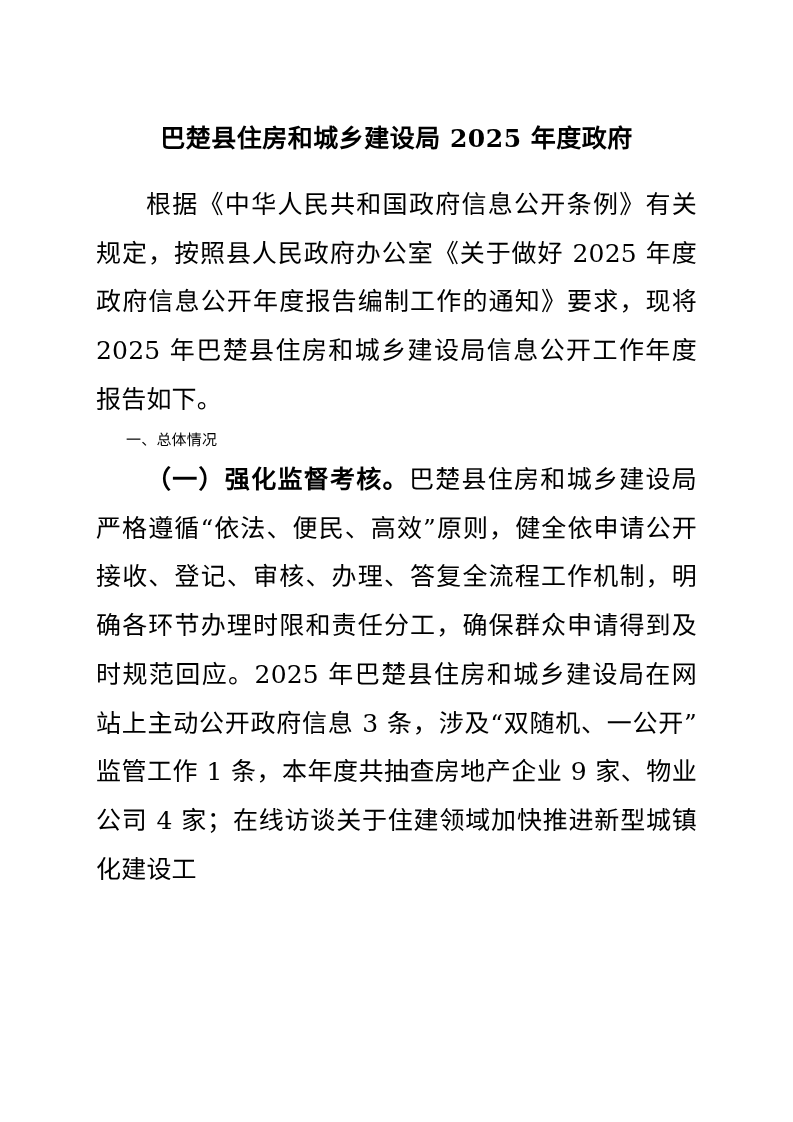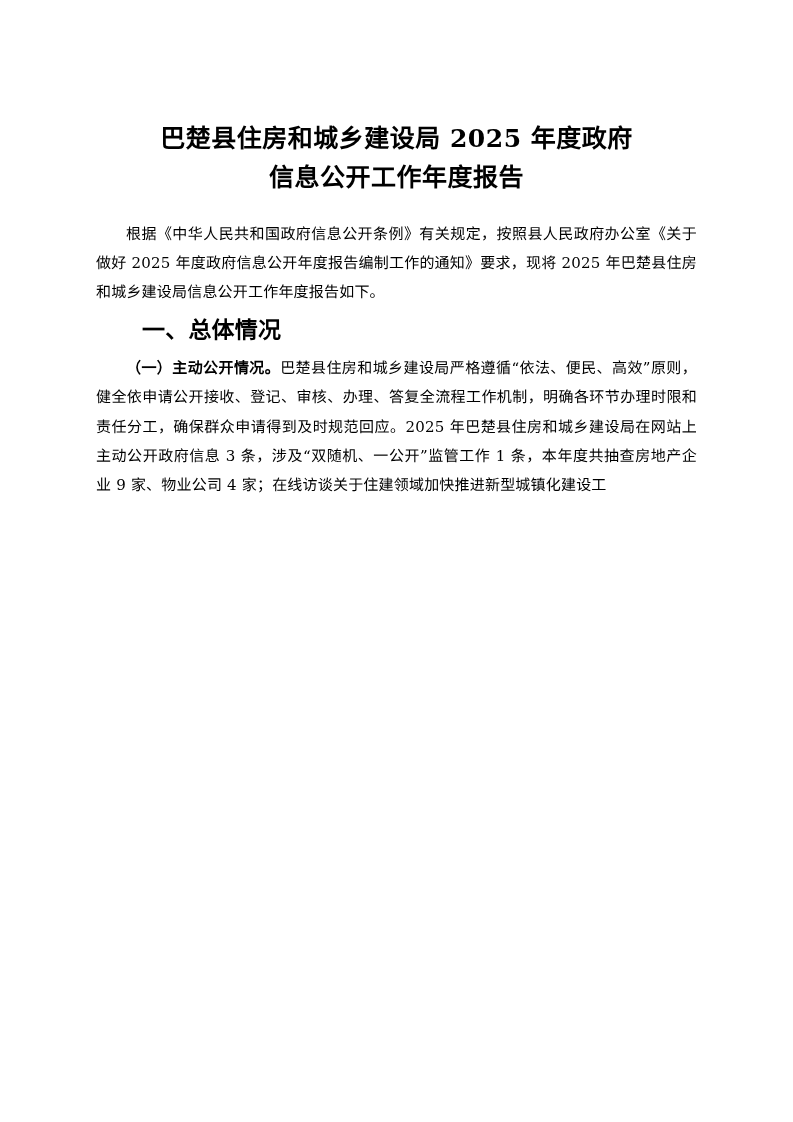--- a/index.html
+++ b/index.html
@@ -29,50 +29,49 @@
     font-weight: bold;
     line-height: 1.55;
     letter-spacing: 0.5px;
     margin: 0 0 22px 0;
     font-family: "DejaVu Serif", "Liberation Serif", serif;
   }
   .doc-title .title-line {
     display: block;
   }
   p.body-para {
-    font-size: 15px;
+    font-size: 25px;
     line-height: 1.95;
     text-align: justify;
     text-justify: inter-ideograph;
     margin: 0 0 1px 0;
     text-indent: 2em;
     letter-spacing: 0.2px;
   }
   p.section-head {
-    font-size: 23px;
+    font-size: 15px;
     line-height: 1.95;
     margin: 0 0 1px 0;
     text-indent: 2em;
-    font-weight: bold;
+    font-weight: normal;
     letter-spacing: 0.2px;
   }
   .sub-head {
     font-weight: bold;
   }
 </style>
 </head>
 <body>
 
 <div class="page">
 
   <h1 class="doc-title">
     <span class="title-line">巴楚县住房和城乡建设局 2025 年度政府</span>
-    <span class="title-line">信息公开工作年度报告</span>
   </h1>
 
   <p class="body-para">根据《中华人民共和国政府信息公开条例》有关规定，按照县人民政府办公室《关于做好 2025 年度政府信息公开年度报告编制工作的通知》要求，现将 2025 年巴楚县住房和城乡建设局信息公开工作年度报告如下。</p>
 
   <p class="section-head">一、总体情况</p>
 
 
-  <p class="body-para"><span class="sub-head">（一）主动公开情况。</span><span>巴楚县住房和城乡建设局严格遵循“依法、便民、高效”原则，健全依申请公开接收、登记、审核、办理、答复全流程工作机制，明确各环节办理时限和责任分工，确保群众申请得到及时规范回应。2025 年巴楚县住房和城乡建设局在网站上主动公开政府信息 3 条，涉及“双随机、一公开”监管工作 1 条，本年度共抽查房地产企业 9 家、物业公司 4 家；在线访谈关于住建领域加快推进新型城镇化建设工</span></p>
+  <p class="body-para"><span class="sub-head">（一）强化监督考核。</span><span>巴楚县住房和城乡建设局严格遵循“依法、便民、高效”原则，健全依申请公开接收、登记、审核、办理、答复全流程工作机制，明确各环节办理时限和责任分工，确保群众申请得到及时规范回应。2025 年巴楚县住房和城乡建设局在网站上主动公开政府信息 3 条，涉及“双随机、一公开”监管工作 1 条，本年度共抽查房地产企业 9 家、物业公司 4 家；在线访谈关于住建领域加快推进新型城镇化建设工</span></p>
 
 </div>
 
 </body></html>

